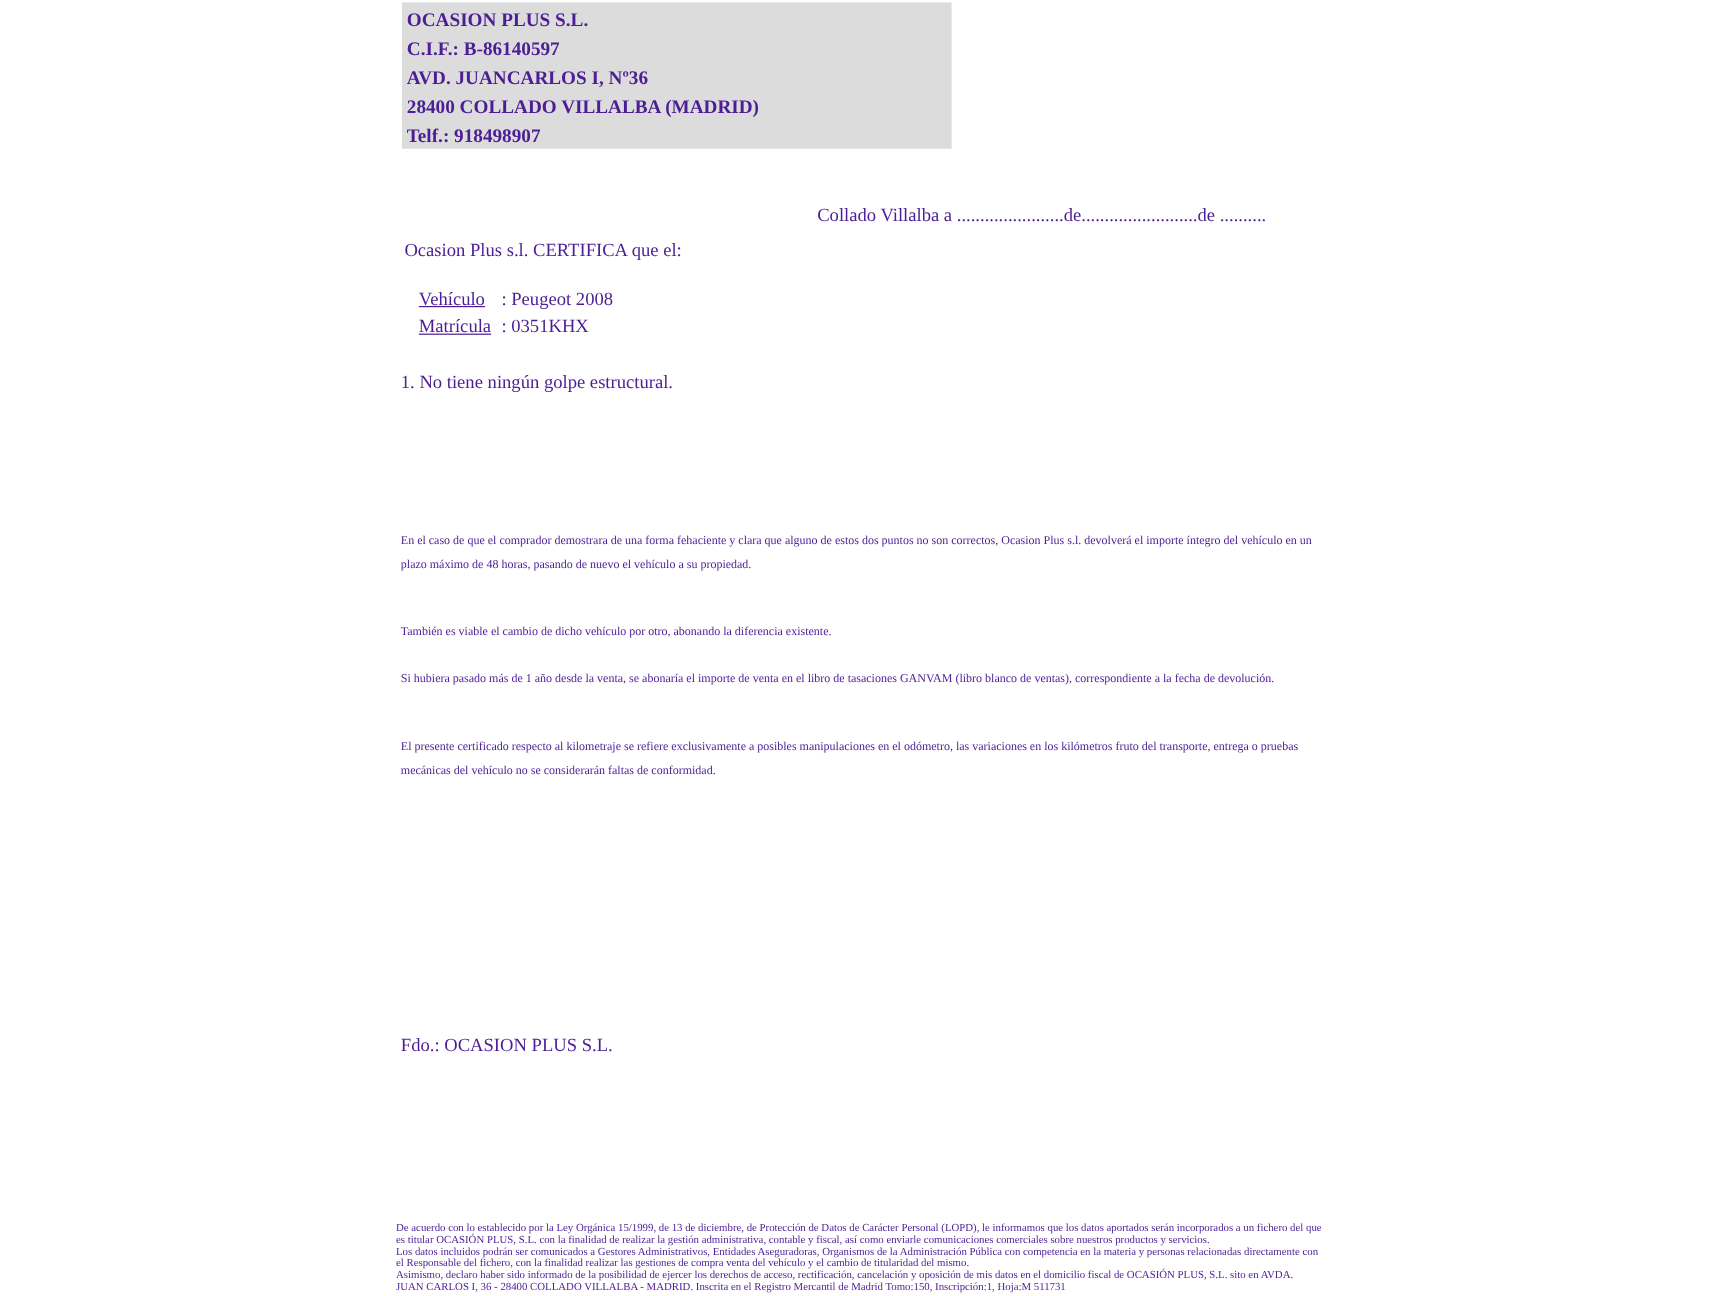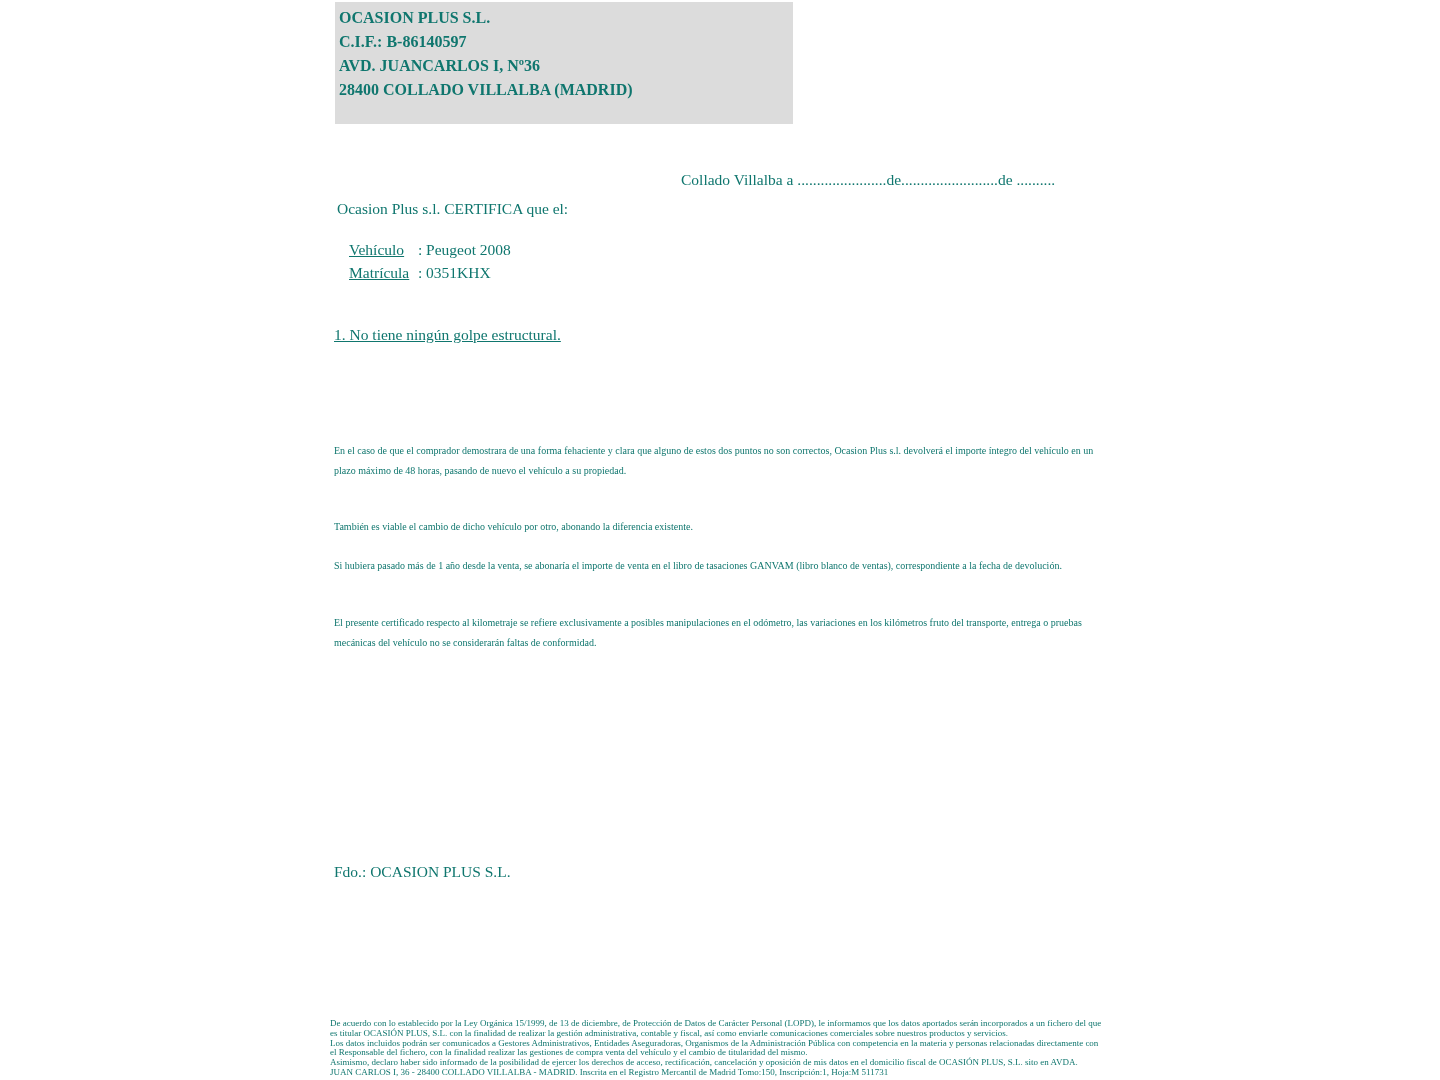--- a/index.html
+++ b/index.html
@@ -6,21 +6,21 @@
     margin: 0;
     padding: 0;
     background: #ffffff;
   }
   .page {
     position: relative;
     width: 1153px;
     height: 1080px;
     background: #ffffff;
     font-family: "Liberation Serif", "DejaVu Serif", serif;
-    color: #0f766e;
+    color: #4c1d95;
     overflow: hidden;
   }
   .header-box {
     position: absolute;
     left: 335px;
     top: 2px;
     width: 458px;
     height: 122px;
     background: #dcdcdc;
     padding: 4px 0 0 4px;
@@ -60,21 +60,21 @@
   .underlined {
     text-decoration: underline;
     margin-left: 13px;
   }
   .point {
     position: absolute;
     left: 334px;
     font-size: 15.5px;
     width: 780px;
   }
-  .point-1 { top: 326px; text-decoration: underline; }
+  .point-1 { top: 310px; }
   .point-2 { top: 364px; }
   .para {
     position: absolute;
     left: 334px;
     width: 762px;
     font-size: 10px;
     line-height: 19.5px;
   }
   .para-1 { top: 441px; }
   .para-2 { top: 517px; }
@@ -101,20 +101,21 @@
 </head>
 <body>
 
 <div class="page">
 
   <div class="header-box">
     <div class="header-line">OCASION PLUS S.L.</div>
     <div class="header-line">C.I.F.: B-86140597</div>
     <div class="header-line">AVD. JUANCARLOS I, Nº36</div>
     <div class="header-line">28400 COLLADO VILLALBA (MADRID)</div>
+    <div class="header-line">Telf.: 918498907</div>
   </div>
 
   <div class="date-line">Collado Villalba a .......................de.........................de ..........</div>
 
   <div class="certifica">Ocasion Plus s.l. CERTIFICA que el:</div>
 
   <div class="cert-row vehicle">
     <span class="row-label"><span class="underlined">Vehículo</span></span><span> : Peugeot 2008</span>
   </div>
 

